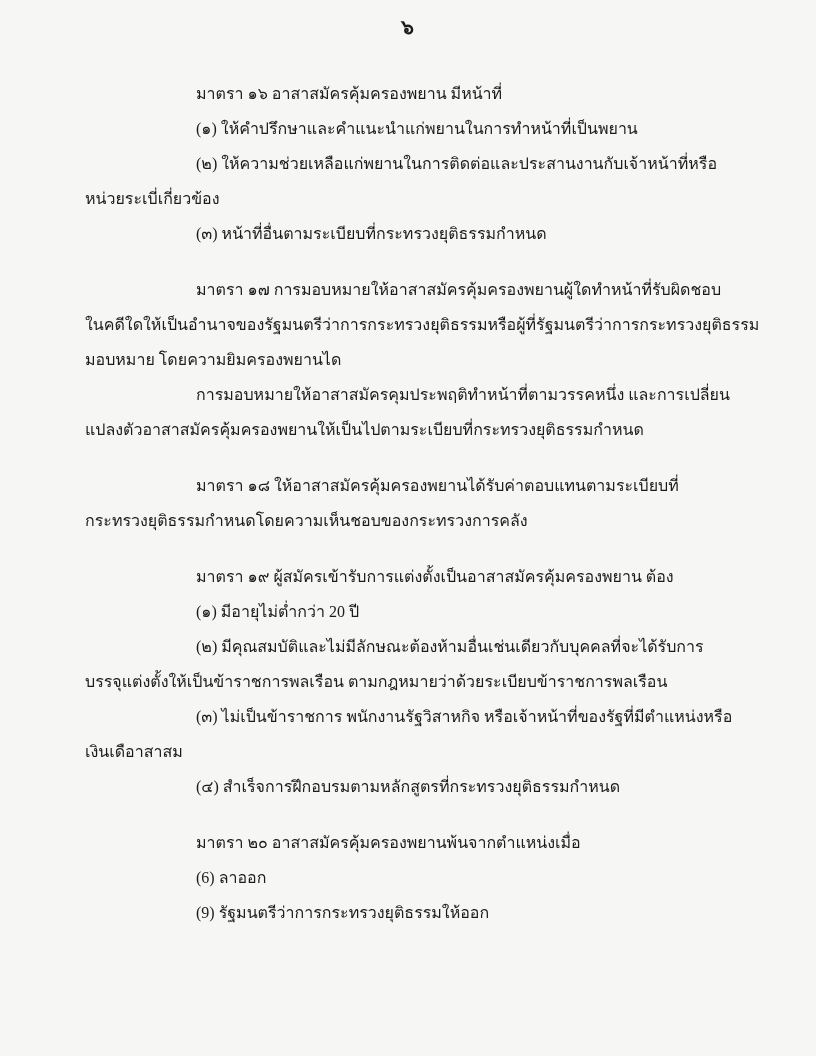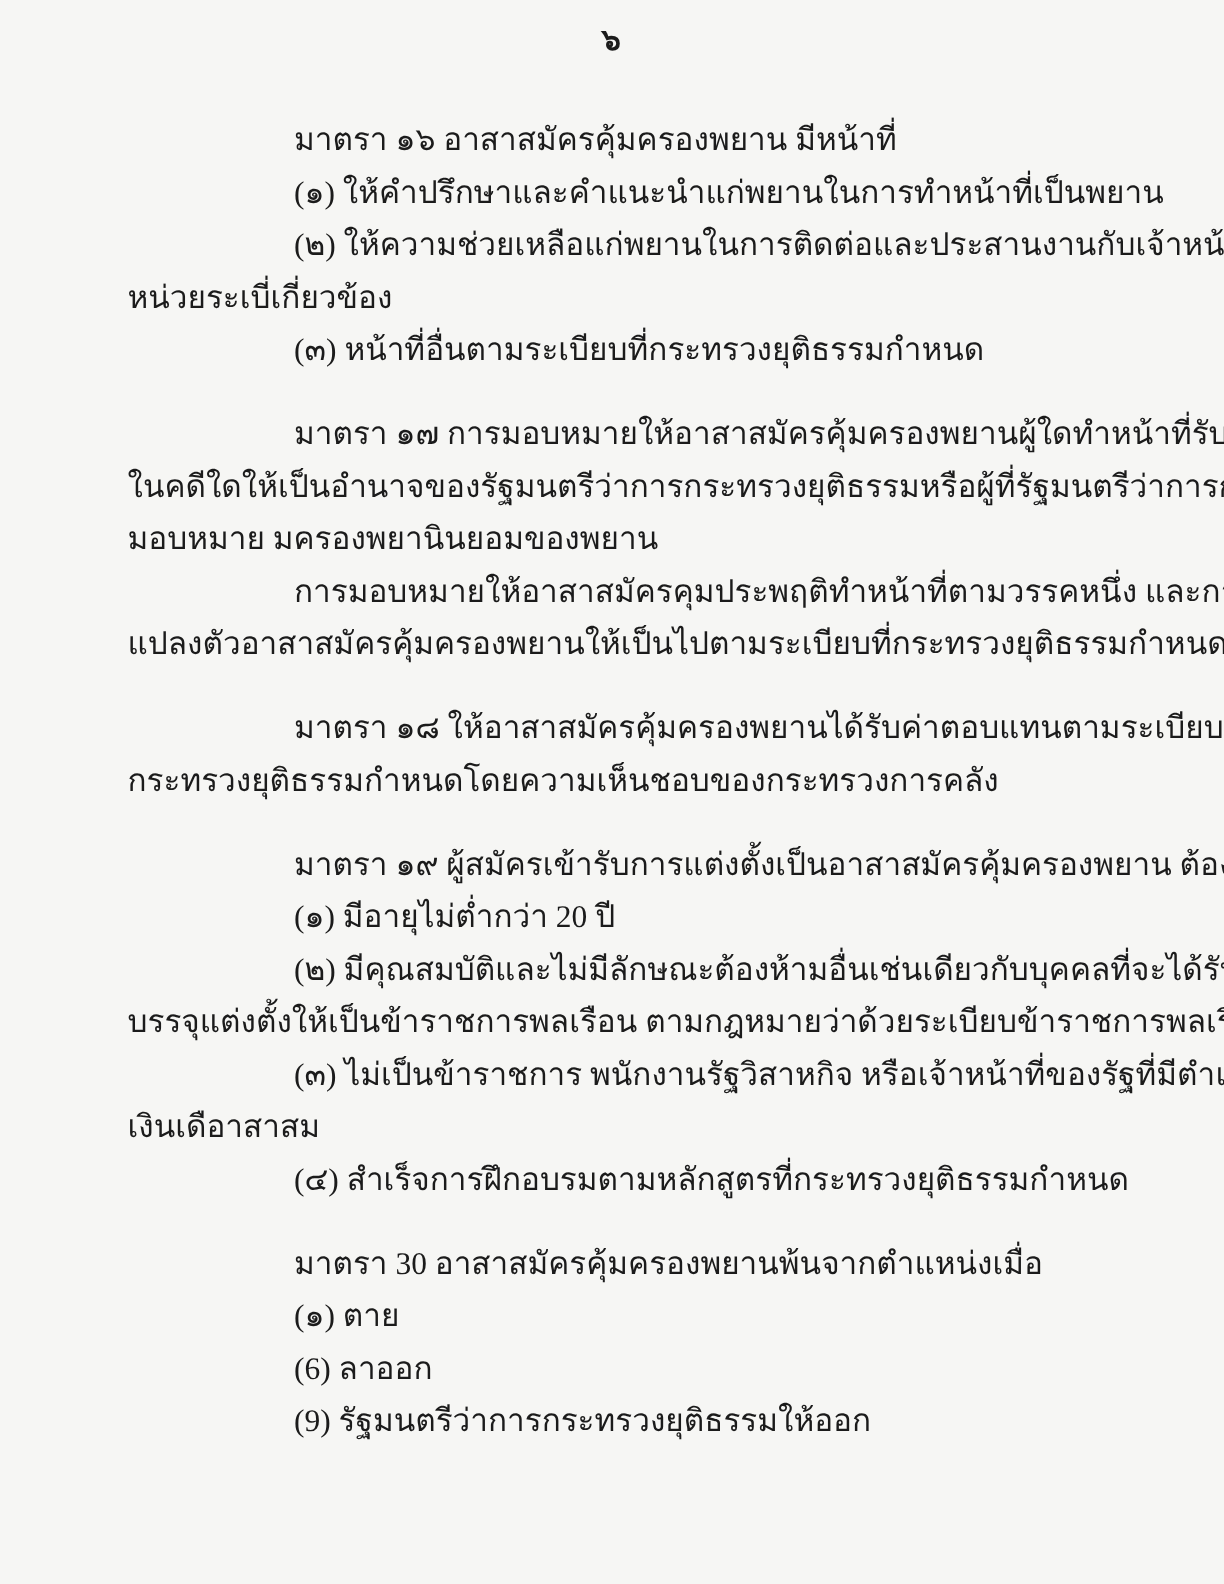--- a/index.html
+++ b/index.html
@@ -24,21 +24,21 @@
   .page-number {
     text-align: center;
     font-size: 20px;
     line-height: 26px;
     font-weight: bold;
     letter-spacing: 1px;
   }
   .content {
     margin-left: 85px;
     margin-right: 70px;
-    font-size: 21px;
+    font-size: 16px;
     margin-top: 20px;
   }
   .section {
     margin-top: 21px;
   }
   .section:first-of-type {
     margin-top: 36px;
   }
   .line {
     height: 35px;
@@ -59,37 +59,36 @@
       <div class="section">
         <div class="line indent">มาตรา ๑๖  อาสาสมัครคุ้มครองพยาน มีหน้าที่</div>
         <div class="line indent">(๑)  ให้คำปรึกษาและคำแนะนำแก่พยานในการทำหน้าที่เป็นพยาน</div>
         <div class="line indent">(๒)  ให้ความช่วยเหลือแก่พยานในการติดต่อและประสานงานกับเจ้าหน้าที่หรือ</div>
         <div class="line">หน่วยระเบี่เกี่ยวข้อง</div>
         <div class="line indent">(๓)  หน้าที่อื่นตามระเบียบที่กระทรวงยุติธรรมกำหนด</div>
       </div>
       <div class="section">
         <div class="line indent">มาตรา ๑๗ การมอบหมายให้อาสาสมัครคุ้มครองพยานผู้ใดทำหน้าที่รับผิดชอบ</div>
         <div class="line">ในคดีใดให้เป็นอำนาจของรัฐมนตรีว่าการกระทรวงยุติธรรมหรือผู้ที่รัฐมนตรีว่าการกระทรวงยุติธรรม</div>
-        <div class="line">มอบหมาย  มครองพยานินยอมของพยาน</div>
+        <div class="line">มอบหมาย  โดยความยิมครองพยานได</div>
         <div class="line indent">การมอบหมายให้อาสาสมัครคุมประพฤติทำหน้าที่ตามวรรคหนึ่ง  และการเปลี่ยน</div>
         <div class="line">แปลงตัวอาสาสมัครคุ้มครองพยานให้เป็นไปตามระเบียบที่กระทรวงยุติธรรมกำหนด</div>
       </div>
       <div class="section">
         <div class="line indent">มาตรา ๑๘  ให้อาสาสมัครคุ้มครองพยานได้รับค่าตอบแทนตามระเบียบที่</div>
         <div class="line">กระทรวงยุติธรรมกำหนดโดยความเห็นชอบของกระทรวงการคลัง</div>
       </div>
       <div class="section">
         <div class="line indent">มาตรา ๑๙  ผู้สมัครเข้ารับการแต่งตั้งเป็นอาสาสมัครคุ้มครองพยาน ต้อง</div>
         <div class="line indent">(๑) มีอายุไม่ต่ำกว่า 20 ปี</div>
         <div class="line indent">(๒) มีคุณสมบัติและไม่มีลักษณะต้องห้ามอื่นเช่นเดียวกับบุคคลที่จะได้รับการ</div>
         <div class="line">บรรจุแต่งตั้งให้เป็นข้าราชการพลเรือน ตามกฎหมายว่าด้วยระเบียบข้าราชการพลเรือน</div>
         <div class="line indent">(๓) ไม่เป็นข้าราชการ พนักงานรัฐวิสาหกิจ หรือเจ้าหน้าที่ของรัฐที่มีตำแหน่งหรือ</div>
         <div class="line">เงินเดือาสาสม</div>
         <div class="line indent">(๔) สำเร็จการฝึกอบรมตามหลักสูตรที่กระทรวงยุติธรรมกำหนด</div>
       </div>
       <div class="section">
-        <div class="line indent">มาตรา 30 อาสาสมัครคุ้มครองพยานพ้นจากตำแหน่งเมื่อ</div>
-        <div class="line indent">(๑) ตาย</div>
+        <div class="line indent">มาตรา ๒๐ อาสาสมัครคุ้มครองพยานพ้นจากตำแหน่งเมื่อ</div>
         <div class="line indent">(6) ลาออก</div>
         <div class="line indent">(9) รัฐมนตรีว่าการกระทรวงยุติธรรมให้ออก</div>
       </div>
     </div>
 </div>
 
 </body></html>

